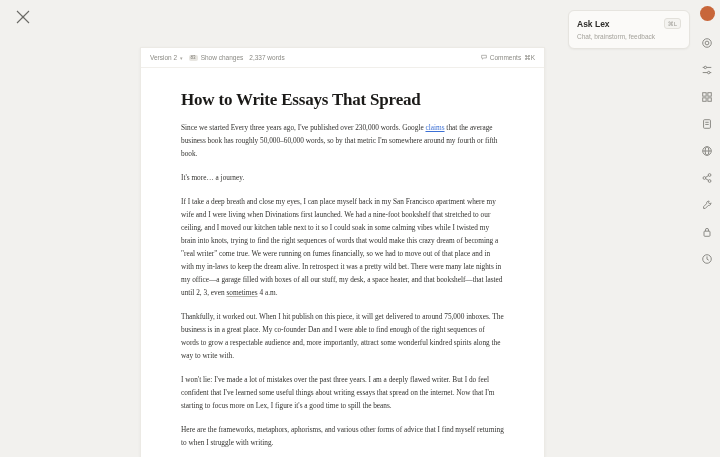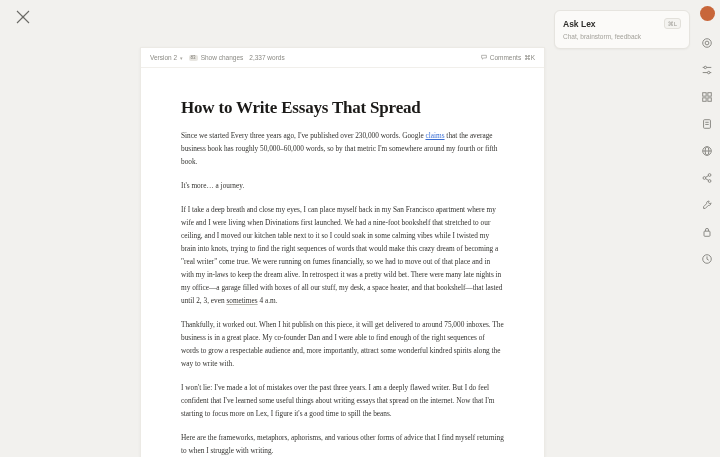--- a/index.html
+++ b/index.html
@@ -48,21 +48,21 @@
     width: 15px; height: 15px;
     color: #86857f;
     display: flex; align-items: center; justify-content: center;
   }
   .rail-icon svg { display:block; }
 
   
   .ask-panel {
     position: absolute;
     right: 30px; top: 10px;
-    width: 136px;
+    width: 122px;
     background: #fbfaf8;
     border: 1px solid #e6e4df;
     border-radius: 6px;
     padding: 7px 8px 8px 8px;
     box-shadow: 0 1px 2px rgba(0,0,0,0.04);
   }
   .ask-title-row {
     display: flex; align-items: center; justify-content: space-between;
   }
   .ask-title {
@@ -112,21 +112,21 @@
 
   .doc-body {
     padding: 22px 40px 0 40px;
   }
   .doc-title {
     font-family: "Liberation Serif", serif;
     font-size: 17px;
     font-weight: bold;
     color: #1b1a18;
     letter-spacing: -0.2px;
-    margin: 8px 0 11px 0;
+    margin: 0 0 11px 0;
   }
   .doc-p {
     font-family: Liberation Serif, serif;
     font-size: 7.3px;
     line-height: 13px;
     color: #33322f;
     margin: 0 0 11px 0;
     text-align: left;
   }
   .lnk { color: #3b6fd4; text-decoration: underline; }

